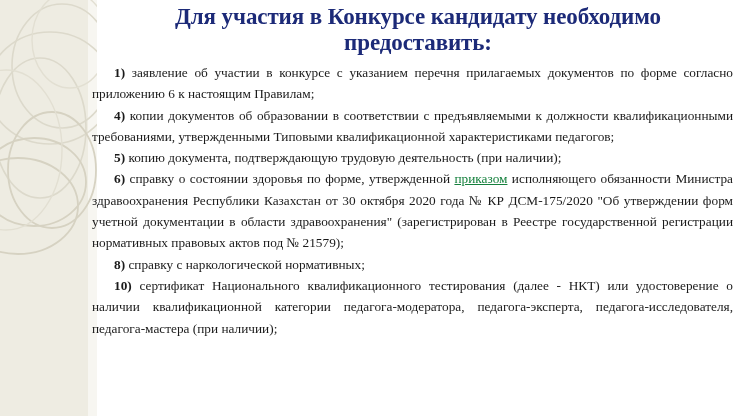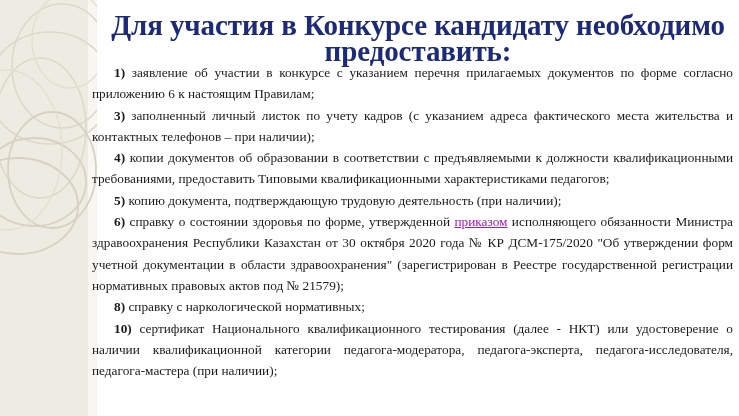--- a/index.html
+++ b/index.html
@@ -58,24 +58,23 @@
   
   #title {
     position: absolute;
     left: 97px;
     top: 4px;
     width: 642px;
     text-align: center;
     color: #1c2a78;
     font-family: "Liberation Serif", "DejaVu Serif", serif;
     font-weight: bold;
-    font-size: 29px;
+    font-size: 23px;
     line-height: 26px;
     letter-spacing: -0.1px;
-    margin-top: 8px;
   }
   #title .line { display: block; white-space: nowrap; }
   #title .line2 { white-space: normal; }
 
   
   #body-text {
     position: absolute;
     left: 92px;
     top: 62px;
     width: 641px;
@@ -90,21 +89,21 @@
     padding: 0;
     text-indent: 22px;
     text-align: justify;
     text-justify: inter-word;
   }
   .para .num {
     font-weight: bold;
   }
 
   a.doc-link {
-    color: #a21caf;
+    color: #15803d;
   }
 </style>
 </head>
 <body>
 
 <div id="slide">
 
   <div id="left-decor">
     <div class="band"></div>
     <div class="band-edge"></div>
@@ -129,23 +128,22 @@
   <div id="title">
     <span class="line line1">Для участия в Конкурсе кандидату необходимо</span>
     <span class="line line2">предоставить:</span>
   </div>
 
   <div id="body-text">
 
     <p class="para"><span class="num">1)</span><span> заявление об участии в конкурсе с указанием перечня прилагаемых документов по форме согласно приложению 6 к настоящим Правилам;</span></p>
 
 
-    <p class="para"><span class="num">3)</span><span> заполненный личный листок по учету кадров (с указанием адреса фактического места жительства и контактных телефонов – при наличии);</span></p>
 
-    <p class="para"><span class="num">4)</span><span> копии документов об образовании в соответствии с предъявляемыми к должности квалификационными требованиями, предоставить Типовыми квалификационными характеристиками педагогов;</span></p>
+    <p class="para"><span class="num">4)</span><span> копии документов об образовании в соответствии с предъявляемыми к должности квалификационными требованиями, утвержденными Типовыми квалификационной характеристиками педагогов;</span></p>
 
     <p class="para"><span class="num">5)</span><span> копию документа, подтверждающую трудовую деятельность (при наличии);</span></p>
 
     <p class="para"><span class="num">6)</span><span> справку о состоянии здоровья по форме,   утвержденной </span><a class="doc-link" href="#">приказом</a><span> исполняющего обязанности Министра здравоохранения Республики Казахстан от 30 октября 2020 года № КР ДСМ-175/2020 "Об утверждении форм учетной документации в области здравоохранения" (зарегистрирован в Реестре государственной регистрации нормативных правовых актов под № 21579);</span></p>
 
 
     <p class="para"><span class="num">8)</span><span> справку с наркологической нормативных;</span></p>
 
 
     <p class="para"><span class="num">10)</span><span> сертификат Национального квалификационного тестирования (далее - НКТ) или удостоверение о наличии квалификационной категории педагога-модератора, педагога-эксперта, педагога-исследователя, педагога-мастера (при наличии);</span></p>

